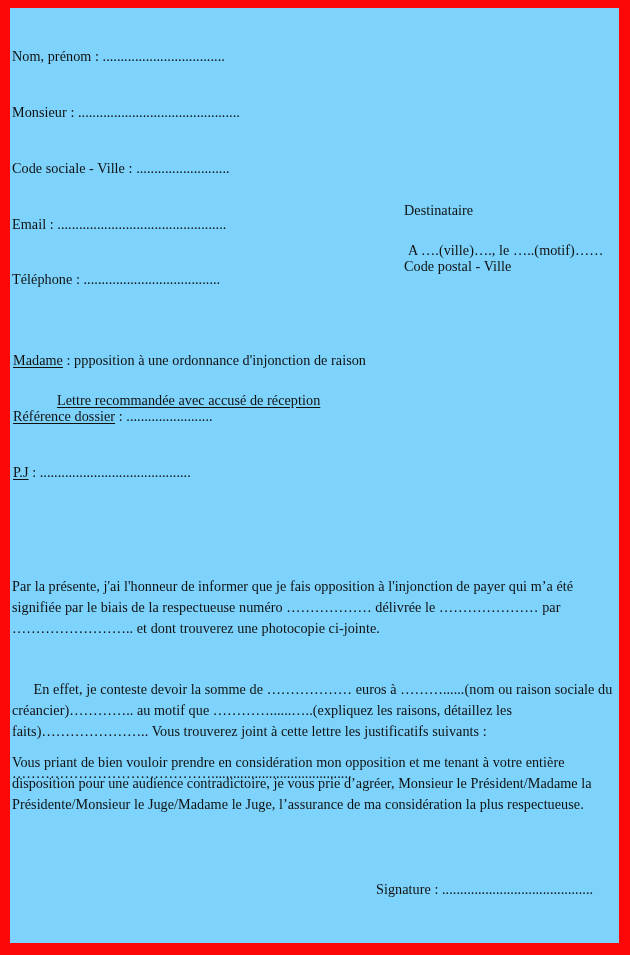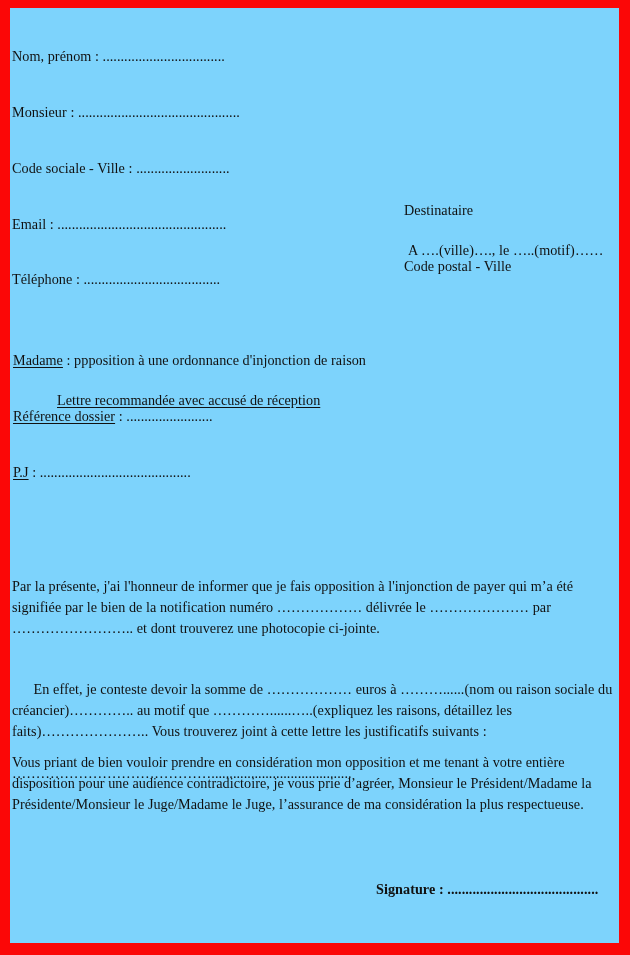--- a/index.html
+++ b/index.html
@@ -112,21 +112,20 @@
   #para-1 { top: 568px; }
   #para-2 { top: 650px; }
   #para-2 .dotline { display: block; }
   #para-3 { top: 744px; }
 
   #signature {
     left: 366px;
     top: 872px;
     width: 244px;
     white-space: pre;
-    font-weight: bold;
   }
 </style>
 </head>
 <body>
 
 <div id="page">
 
   <div class="frame-band frame-top"></div>
   <div class="frame-band frame-left"></div>
   <div class="frame-band frame-right"></div>
@@ -151,21 +150,21 @@
 
     <div class="txt" id="subject-block">
       <span class="line"><span class="u">Madame</span><span> : ppposition à une ordonnance d'injonction de raison</span></span>
       <span class="line"><span class="u">Référence dossier</span><span> : ........................</span></span>
       <span class="line"><span class="u">P.J</span><span> : ..........................................</span></span>
     </div>
 
     <div class="txt u" id="registered-line">Lettre recommandée avec accusé de réception</div>
 
 
-    <div class="txt para" id="para-1">Par la présente, j'ai l'honneur de informer que je fais opposition à l'injonction de payer qui m’a été signifiée par le bien de la notification numéro ……………… délivrée le ………………… par …………………….. et dont trouverez une photocopie ci-jointe.</div>
+    <div class="txt para" id="para-1">Par la présente, j'ai l'honneur de informer que je fais opposition à l'injonction de payer qui m’a été signifiée par le biais de la respectueuse numéro ……………… délivrée le ………………… par …………………….. et dont trouverez une photocopie ci-jointe.</div>
 
     <div class="txt para" id="para-2">
       <span>En effet, je conteste devoir la somme de ……………… euros à ………......(nom ou raison sociale du créancier)………….. au motif que …………......…..(expliquez les raisons, détaillez les faits)………………….. Vous trouverez joint à cette lettre les justificatifs suivants :</span>
       <span class="dotline">…………………………………….......................................</span>
     </div>
 
     <div class="txt para" id="para-3">Vous priant de bien vouloir prendre en considération mon opposition et me tenant à votre entière disposition pour une audience contradictoire, je vous prie d’agréer, Monsieur le Président/Madame la Présidente/Monsieur le Juge/Madame le Juge, l’assurance de ma considération la plus respectueuse.</div>
 
     <div class="txt" id="signature">Signature : ..........................................</div>
 

